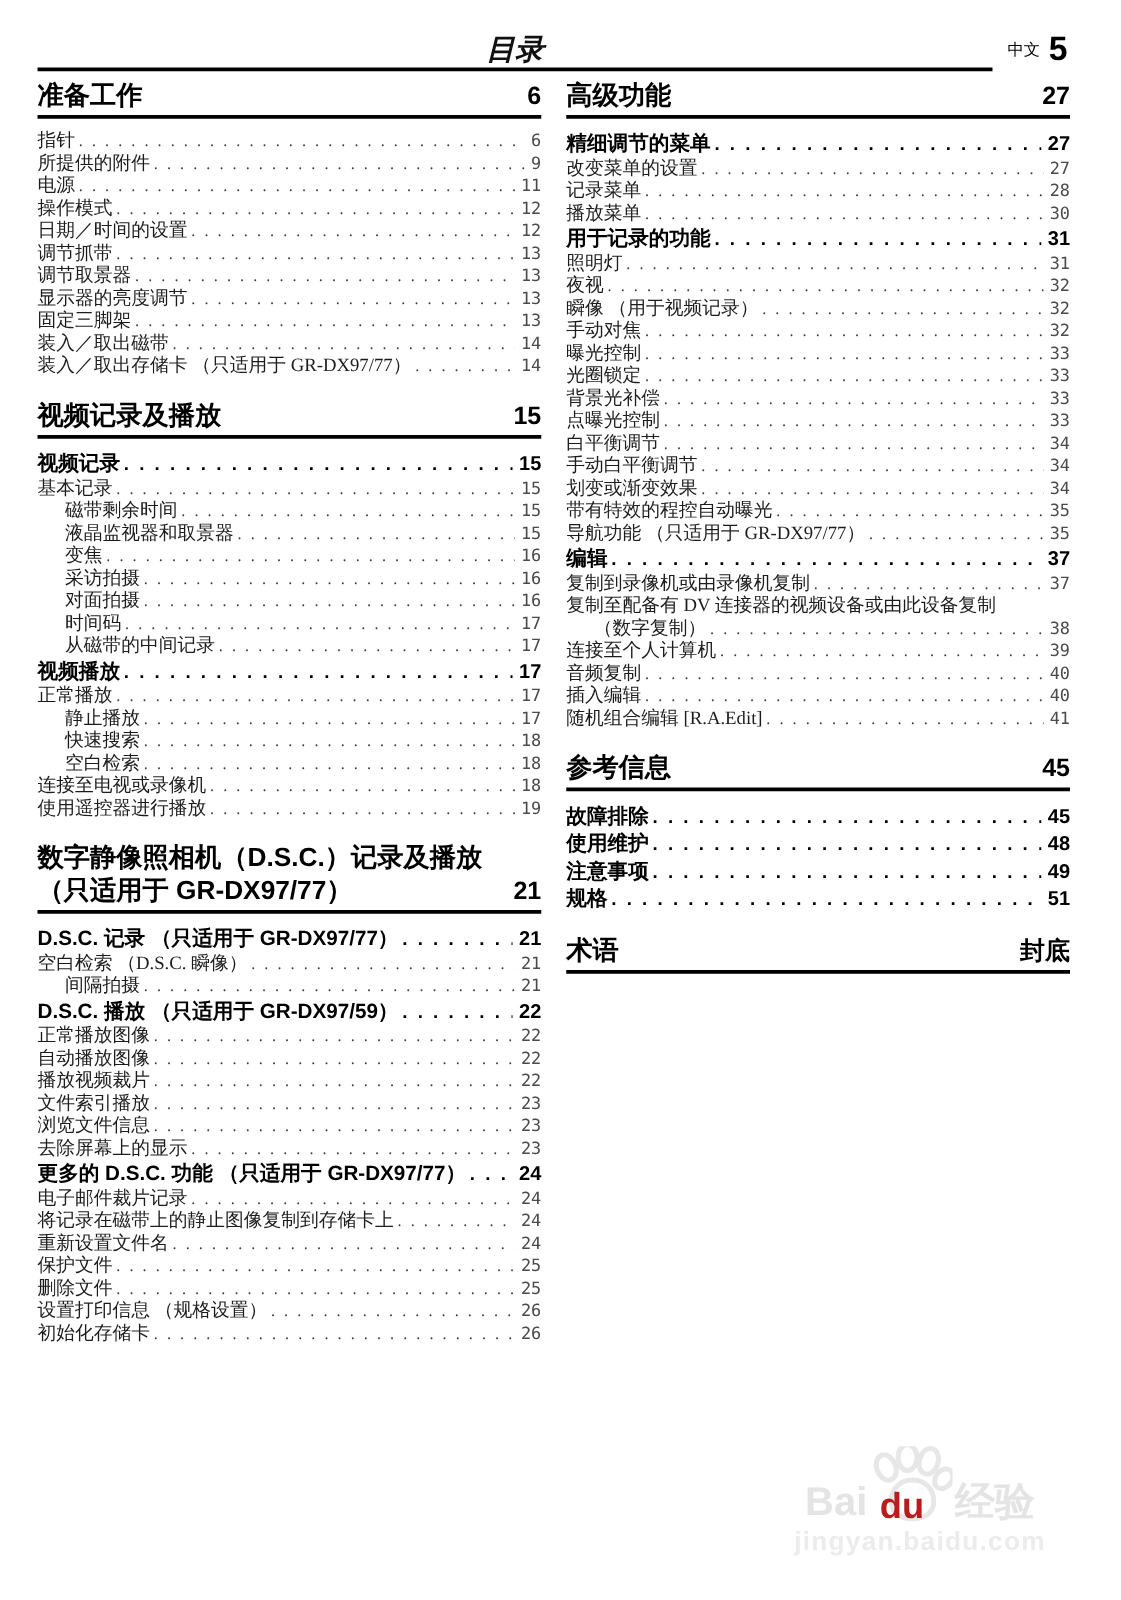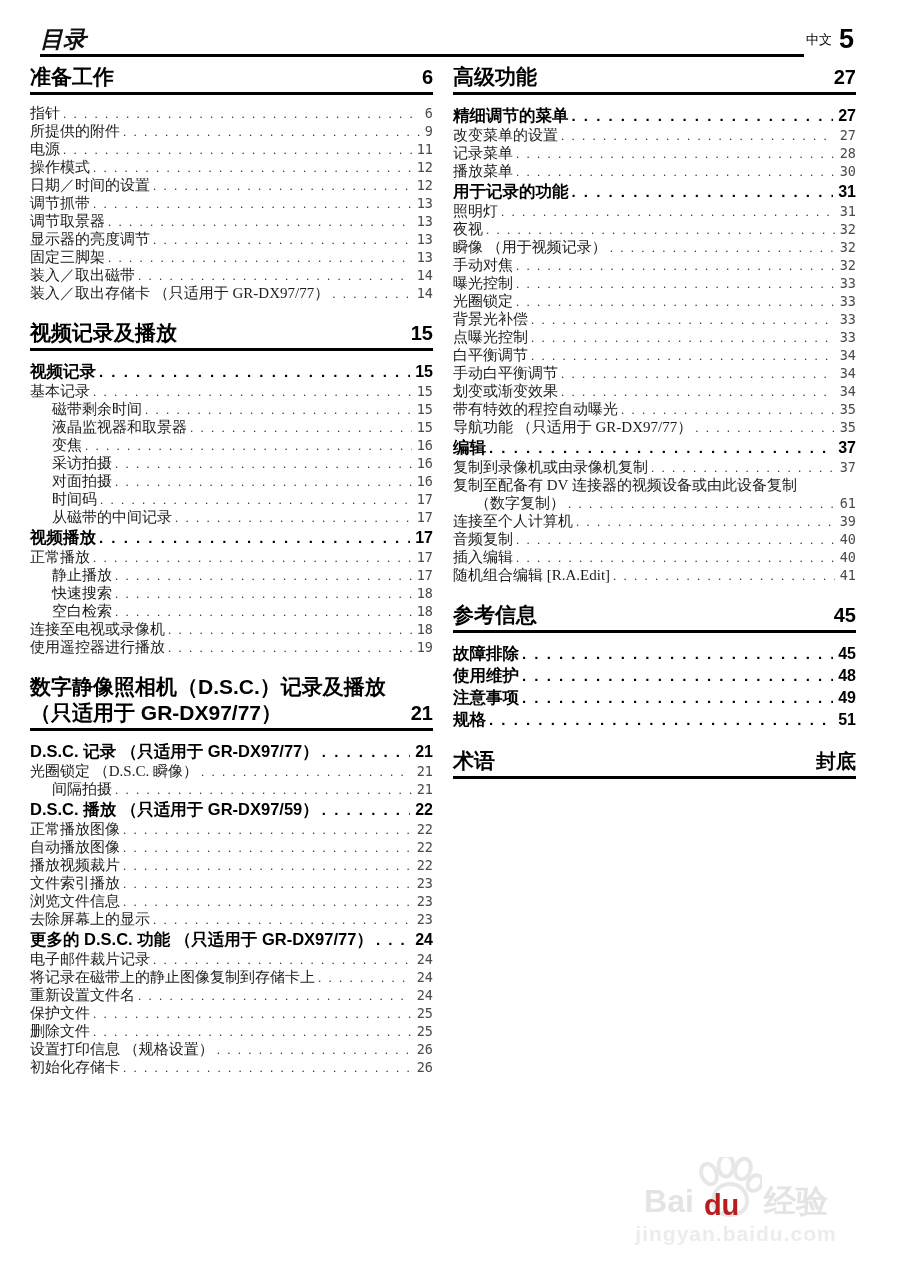--- a/index.html
+++ b/index.html
@@ -1,21 +1,21 @@
 <!DOCTYPE html>
 <html><head>
 <meta charset="utf-8">
 <style>
   html,body{margin:0;padding:0;background:#ffffff;}
   .page{position:relative;width:897px;height:1280px;background:#fff;overflow:hidden;
         color:#111;font-family:"Liberation Sans",sans-serif;}
 
   
-  .header-rule{position:absolute;left:40px;top:20px;width:764px;height:34px;
-               border-bottom:3px solid #000;display:flex;justify-content:flex-start;align-items:flex-end;}
+  .header-rule{position:absolute;left:30px;top:20px;width:764px;height:34px;
+               border-bottom:3px solid #000;display:flex;justify-content:center;align-items:flex-end;}
   .toc-title{font-weight:bold;font-style:italic;font-size:23px;line-height:1;padding-bottom:3px;}
   .corner{position:absolute;left:806px;top:26px;width:62px;display:flex;align-items:flex-end;gap:7px;}
   .lang{font-size:13px;padding-bottom:4px;color:#000;}
   .pagenum{font-size:27px;font-weight:bold;line-height:1;color:#000;}
 
   
   .columns{position:absolute;top:64px;left:30px;width:826px;display:flex;gap:20px;}
   .col{width:403px;flex:none;}
 
   .toc-section + .toc-section{margin-top:18px;}
@@ -225,21 +225,21 @@
               <span class="sh-page">21</span>
             </div>
           </div>
           <div>
             <div class="row bold">
               <span class="lbl">D.S.C. 记录 （只适用于 GR-DX97/77）</span>
               <span class="leader"></span>
               <span class="pg">21</span>
             </div>
             <div class="row">
-              <span class="lbl">光圈锁定 （D.S.C. 瞬像）</span>
+              <span class="lbl">空白检索 （D.S.C. 瞬像）</span>
               <span class="leader"></span>
               <span class="pg">21</span>
             </div>
             <div class="row ind">
               <span class="lbl">间隔拍摄</span>
               <span class="leader"></span>
               <span class="pg">21</span>
             </div>
             <div class="row bold">
               <span class="lbl">D.S.C. 播放 （只适用于 GR-DX97/59）</span>
@@ -427,21 +427,21 @@
               <span class="lbl">复制到录像机或由录像机复制</span>
               <span class="leader"></span>
               <span class="pg">37</span>
             </div>
             <div class="row">
               <span class="lbl">复制至配备有 DV 连接器的视频设备或由此设备复制</span>
             </div>
             <div class="row ind">
               <span class="lbl">（数字复制）</span>
               <span class="leader"></span>
-              <span class="pg">61</span>
+              <span class="pg">38</span>
             </div>
             <div class="row">
               <span class="lbl">连接至个人计算机</span>
               <span class="leader"></span>
               <span class="pg">39</span>
             </div>
             <div class="row">
               <span class="lbl">音频复制</span>
               <span class="leader"></span>
               <span class="pg">40</span>

